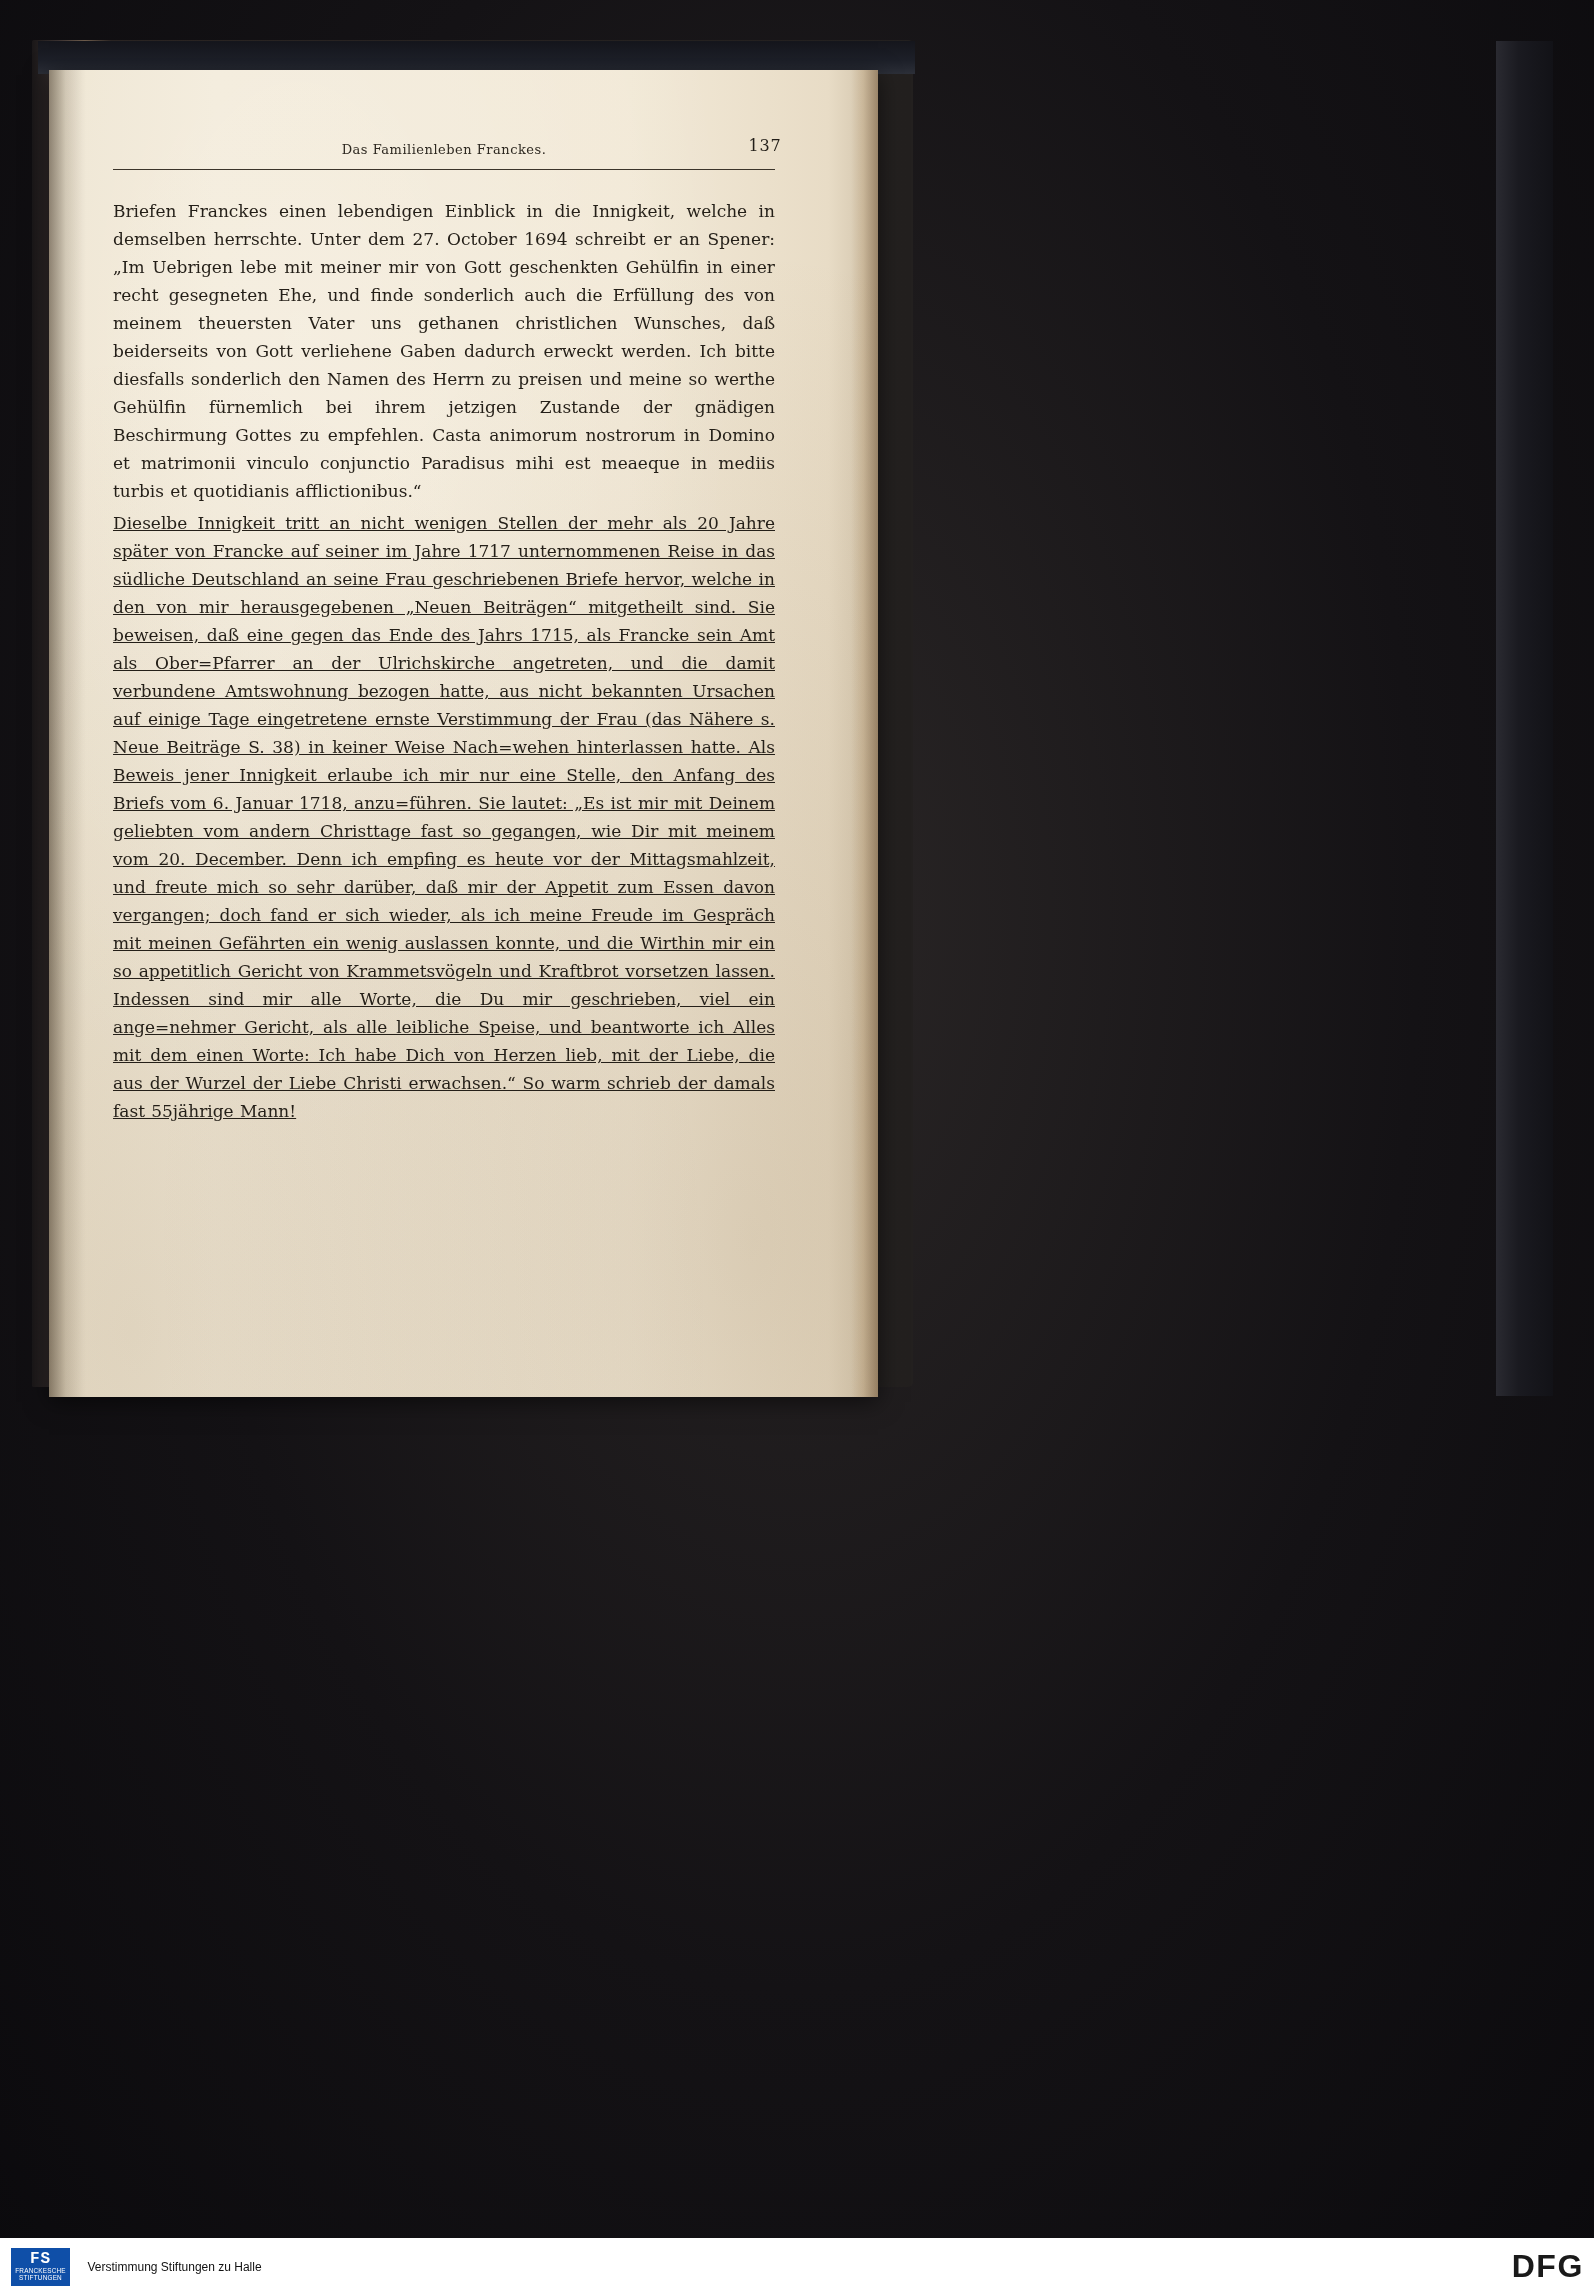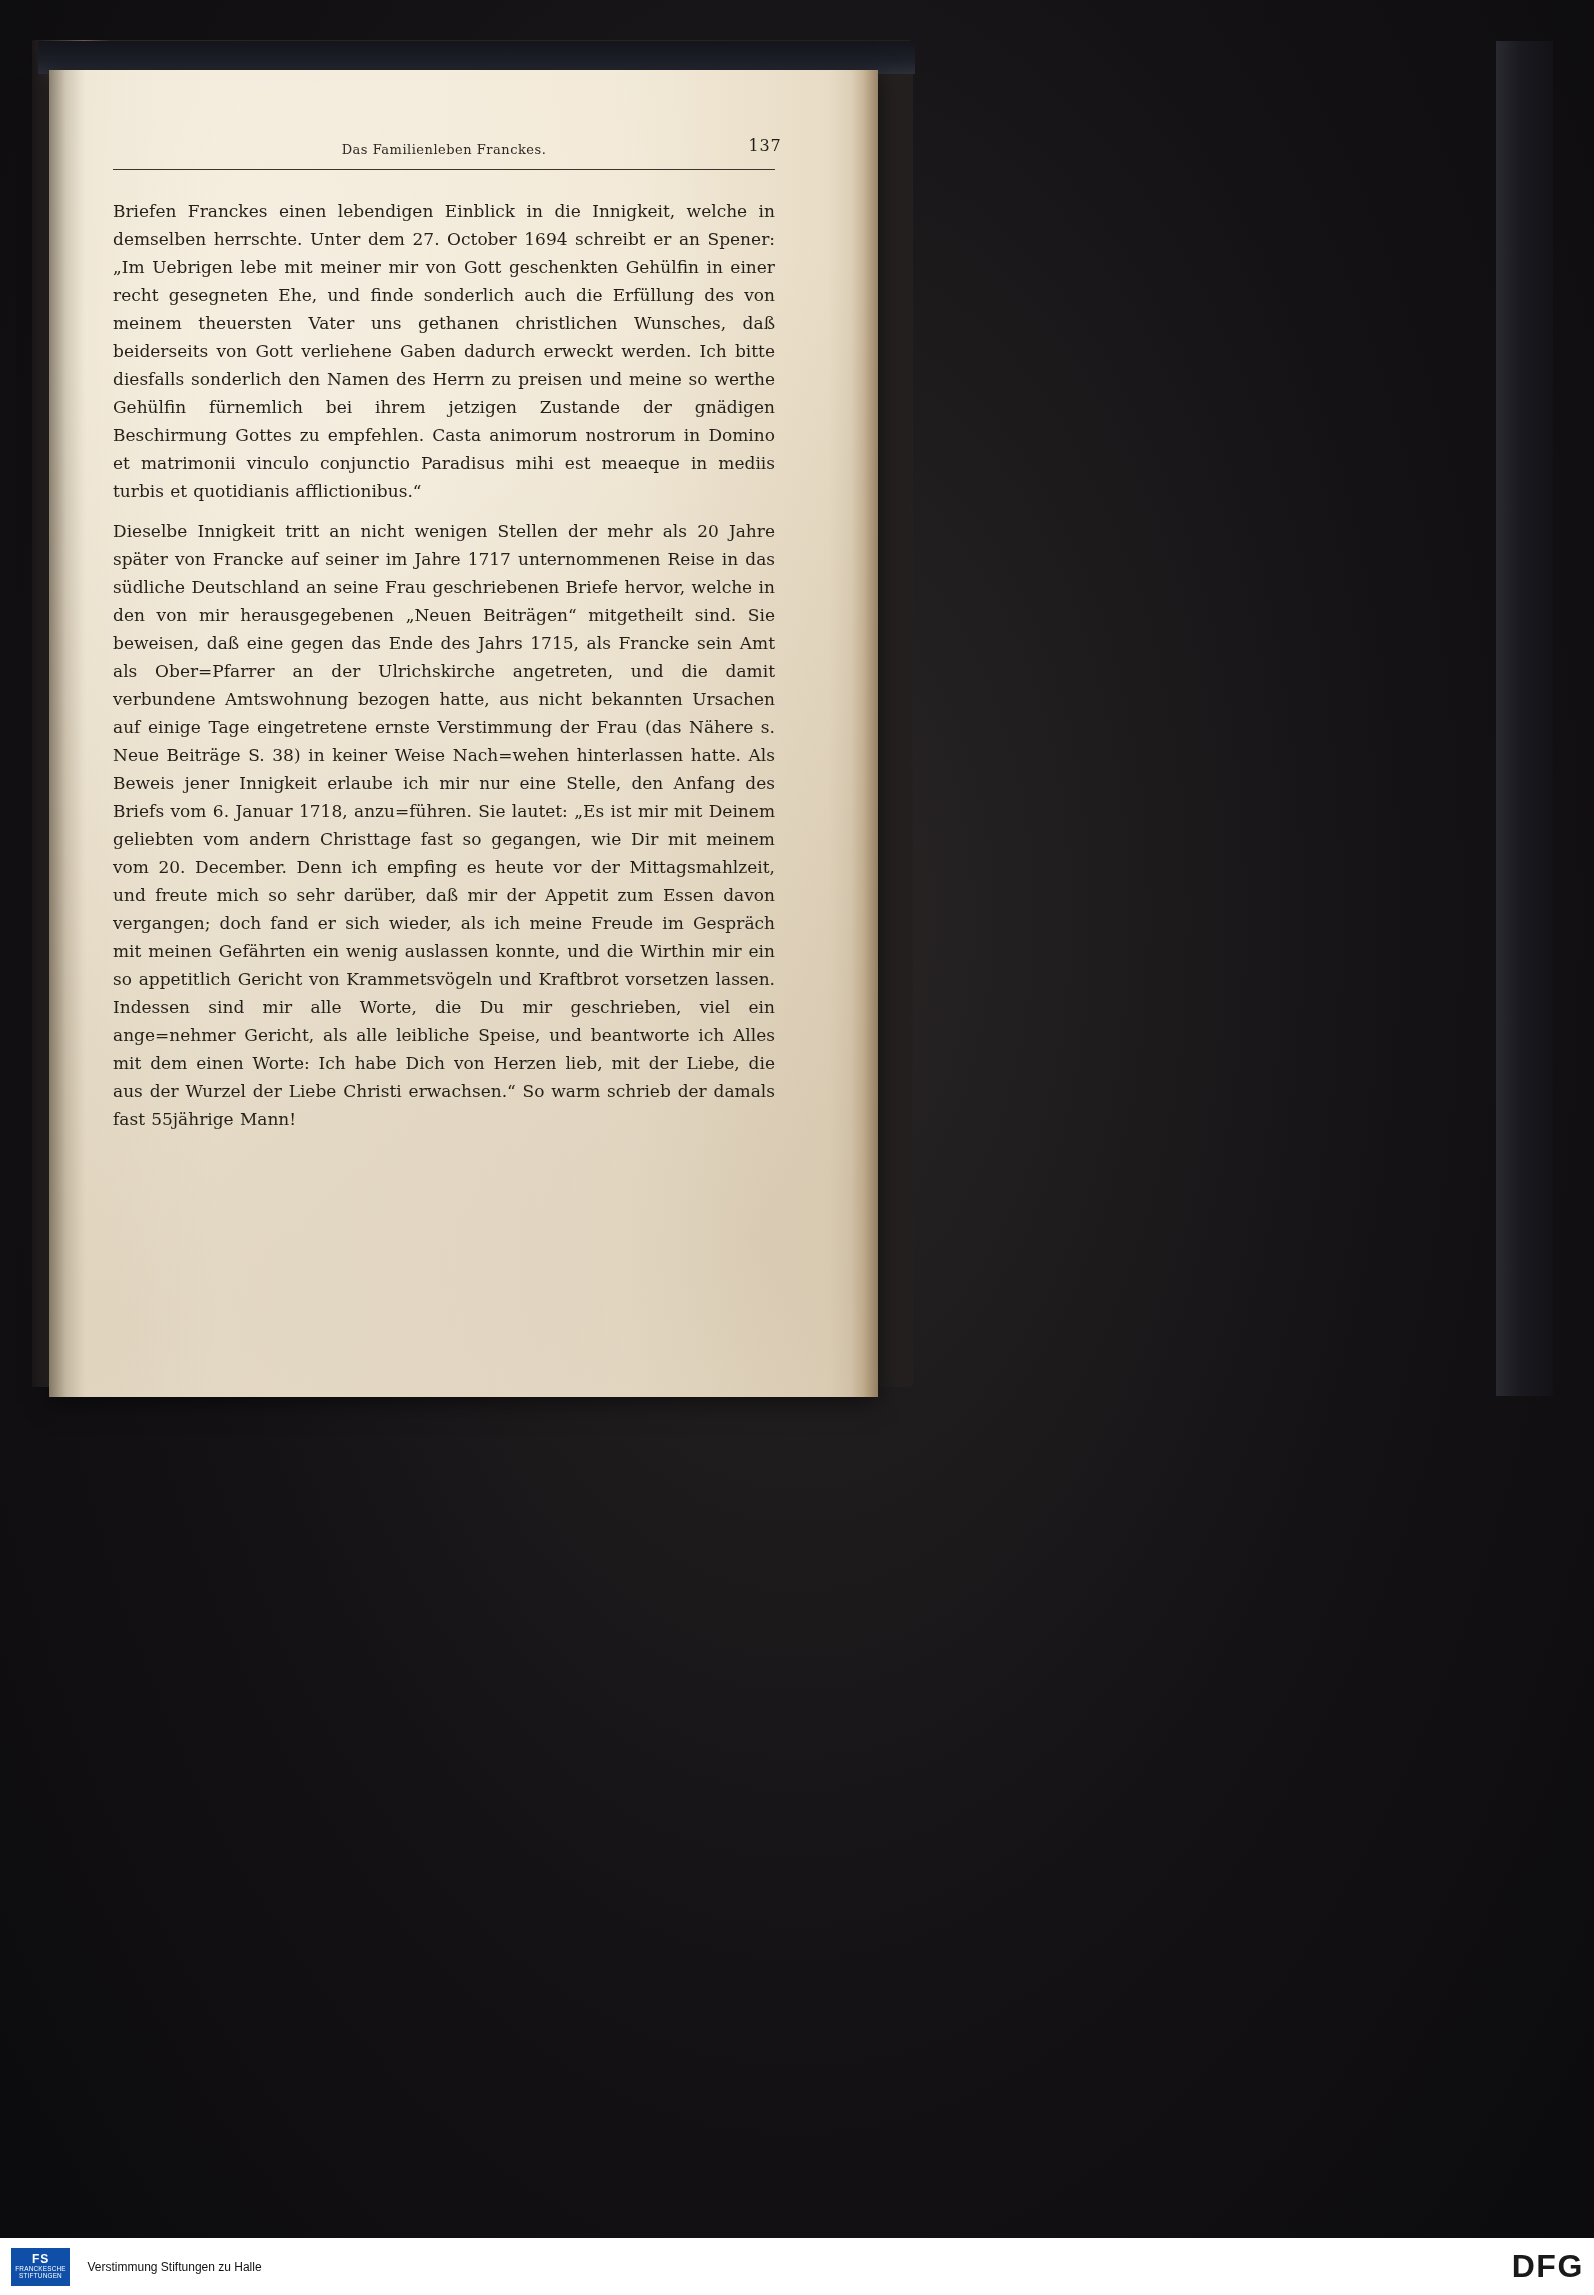--- a/index.html
+++ b/index.html
@@ -134,21 +134,21 @@
     margin: 0;
     font-family: "DejaVu Serif", serif;
     font-size: 17px;
     line-height: 28px;
     color: #241f18;
     text-align: justify;
     text-align-last: left;
     word-spacing: 0.8px;
     -webkit-font-smoothing: none;
   }
-  p.body + p.body { margin-top: 12px; }
+  p.body + p.body { margin-top: 4px; text-decoration: underline; }
   p.indent { text-indent: 38px; }
 
   
   .footer-bar {
     position: absolute;
     left: 0; bottom: 0;
     width: 1594px;
     height: 57px;
     background: #ffffff;
     display: flex;
@@ -163,23 +163,24 @@
     font-size: 6.4px;
     line-height: 1.05;
     display: flex;
     flex-direction: column;
     align-items: center;
     justify-content: center;
     letter-spacing: 0.2px;
     text-align: center;
   }
   .footer-bar .logo-left .mark {
-    font-size: 12px;
+    font-size: 16px;
     font-weight: bold;
     letter-spacing: 0.8px;
+    font-family: Liberation Mono, monospace;
   }
   .footer-bar .credit {
     margin-left: 17.5px;
     font-family: "Liberation Sans", sans-serif;
     font-size: 12px;
     color: #111;
   }
   .footer-bar .logo-right {
     margin-left: auto;
     margin-right: 10px;

